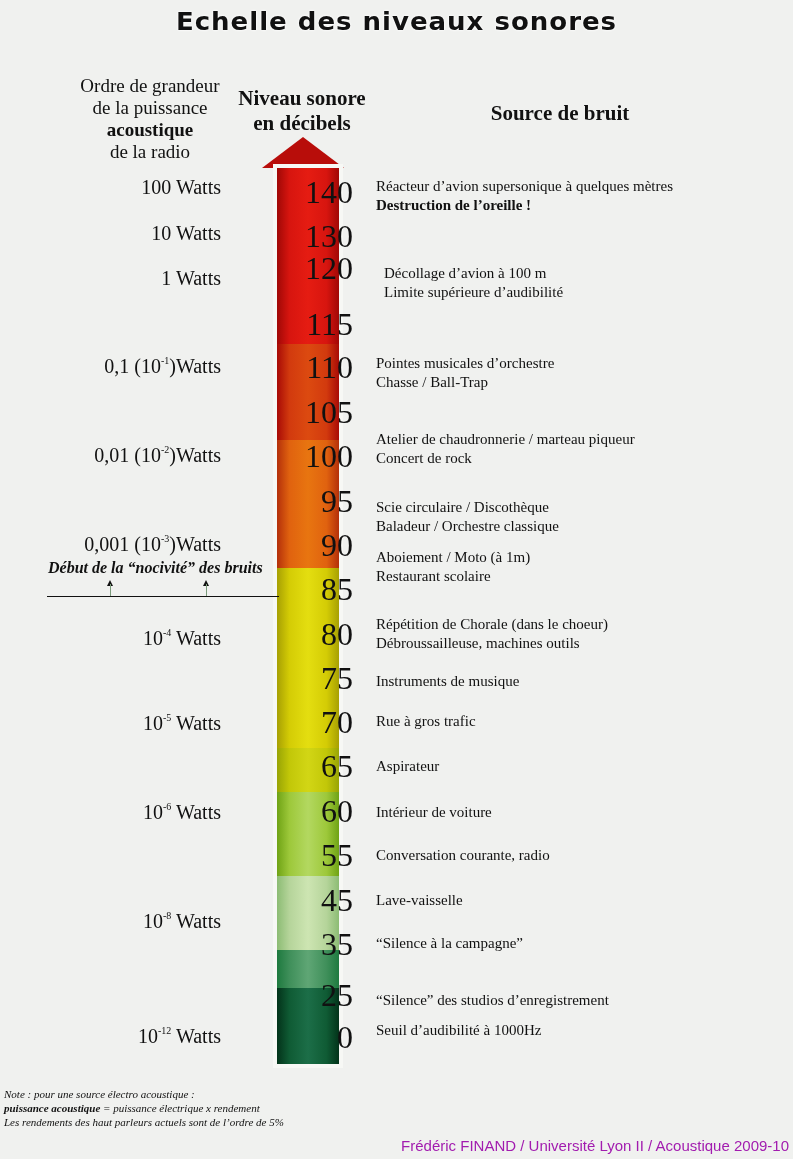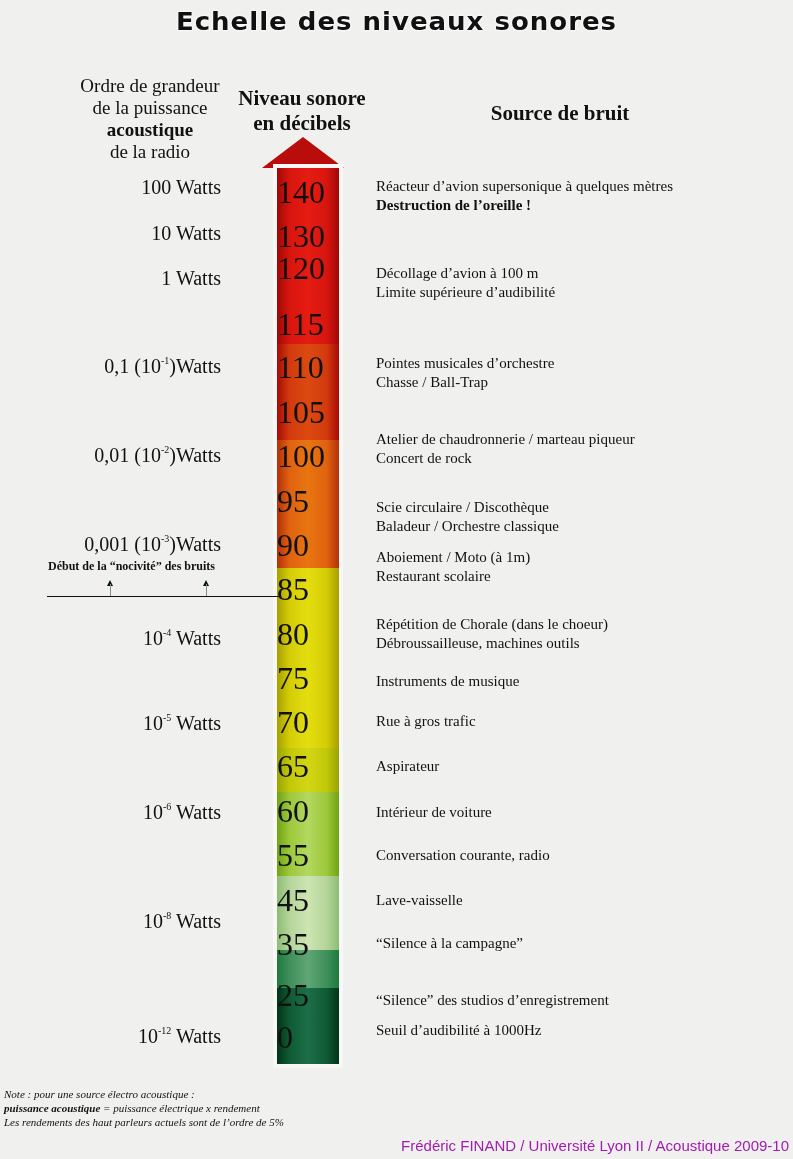--- a/index.html
+++ b/index.html
@@ -24,32 +24,32 @@
     left: 262px; top: 137px; width: 0; height: 0;
     border-left: 41px solid transparent; border-right: 41px solid transparent;
     border-bottom: 31px solid #b80d0a;
   }
   .bar {
     left: 277px; top: 168px; width: 62px; height: 896px;
     box-shadow: 0 0 0 4px #f7f8f5;
   }
   .seg { position: absolute; left: 0; width: 62px; }
   .db {
-    position: absolute; left: 0; width: 76px; text-align: left;
+    position: absolute; left: 0; width: 76px; text-align: right;
     font-size: 32px; line-height: 32px; color: #111;
   }
 
   .watt { right: 572px; text-align: right; font-size: 20px; white-space: nowrap; }
   .watt sup { font-size: 10px; vertical-align: 9px; }
 
   .src { left: 376px; font-size: 15px; line-height: 19px; white-space: nowrap; }
   .src b { font-weight: bold; }
   .src sup { font-size: 8px; vertical-align: 7px; }
 
-  .noc { left: 48px; top: 559px; font-size: 12px; font-weight: bold; white-space: nowrap; }
+  .noc { left: 48px; top: 559px; font-size: 16px; font-style: italic; font-weight: bold; white-space: nowrap; }
   .noc-line { left: 47px; top: 596px; width: 232px; height: 1px; background: #111; }
   .tick { width: 1px; height: 12px; background: #7a9a7a; top: 584px; }
   .tri { width: 0; height: 0; border-left: 3px solid transparent; border-right: 3px solid transparent; border-bottom: 6px solid #111; top: 580px; }
 
   .note { left: 4px; top: 1087px; font-size: 11px; line-height: 14px; font-style: italic; font-family: "Liberation Serif", serif; }
   .credit { right: 4px; top: 1137px; font-family: "Liberation Sans", sans-serif; font-size: 15px; color: #a21caf; white-space: nowrap; }
 </style>
 </head>
 <body>
 
@@ -121,21 +121,21 @@
 <div class="abs tick" style="left:110px;"></div>
 <div class="abs tri" style="left:203px;"></div>
 <div class="abs tick" style="left:206px;"></div>
 <div class="abs noc-line"></div>
 
 <div id="source-labels">
     <div class="abs src" style="top: 177px;">
       <div>Réacteur d’avion supersonique à quelques mètres</div>
       <div><b>Destruction de l’oreille !</b></div>
     </div>
-    <div class="abs src" style="top: 264px;">
+    <div class="abs src" style="top: 264px; margin-left: 8px;">
       <div>Décollage d’avion à 100 m</div>
       <div><span>Limite supérieure d’audibilité</span></div>
     </div>
     <div class="abs src" style="top: 354px;">
       <div>Pointes musicales d’orchestre</div>
       <div><span>Chasse / Ball-Trap</span></div>
     </div>
     <div class="abs src" style="top: 430px;">
       <div>Atelier de chaudronnerie / marteau piqueur</div>
       <div><span>Concert de rock</span></div>

